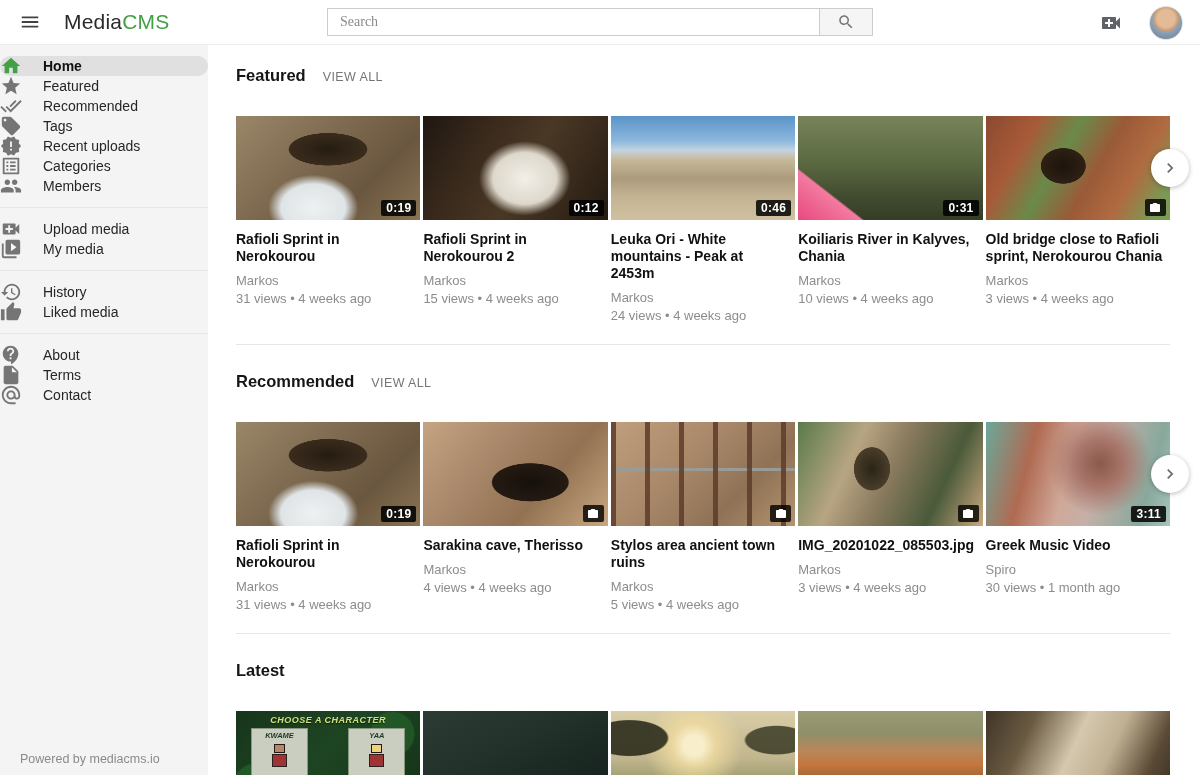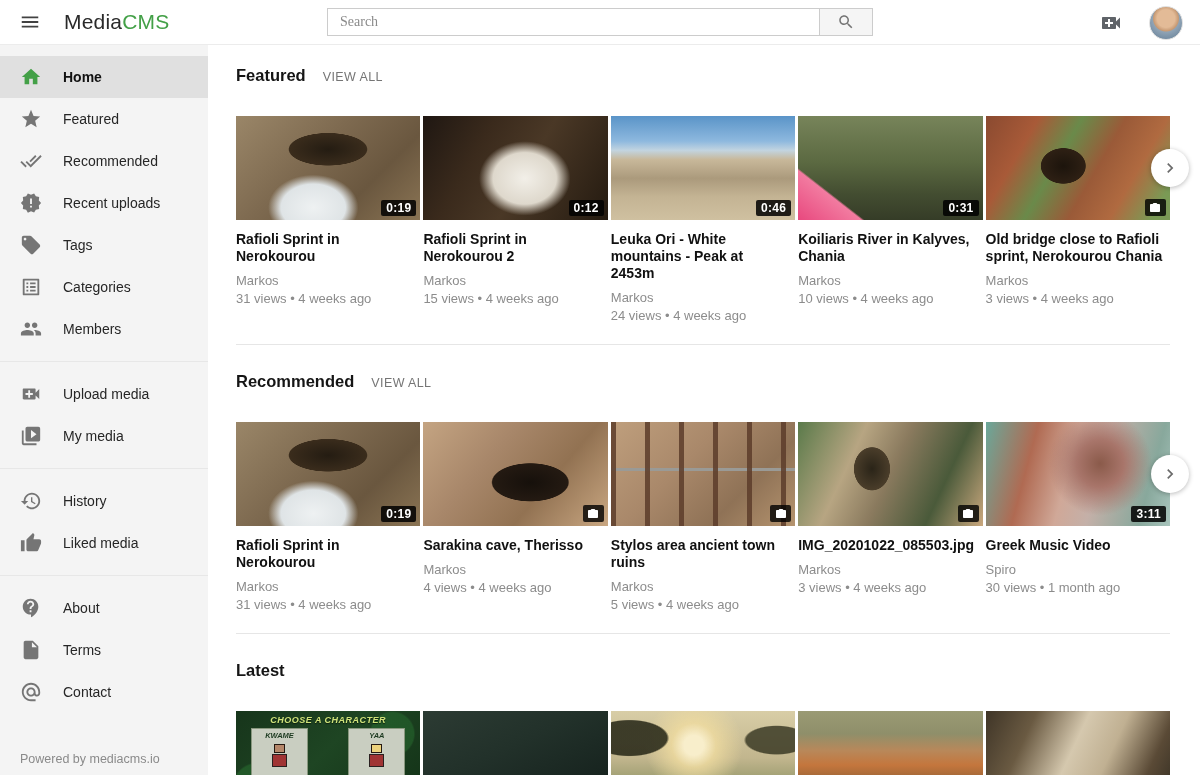--- a/index.html
+++ b/index.html
@@ -25,21 +25,21 @@
   .top-right { position:absolute; right:0; top:0; height:45px; display:flex; align-items:center; }
   .upload-ic { color:#5f6368; width:24px; height:24px; margin-right:26px; cursor:pointer; }
   .upload-ic svg { width:24px; height:24px; }
   .avatar { width:34px; height:34px; border-radius:50%; margin-right:17px; cursor:pointer;
             background:radial-gradient(circle at 50% 36%, #e3bb97 0 34%, #c79a74 48%, #8fa3b5 52%, #5f7a93 100%);
             border:1px solid #e0e0e0; }
 
   
   .sidebar { position:absolute; top:45px; left:0; width:208px; height:730px; background:#f4f4f4; z-index:10; }
   .side-nav { padding-top:11px; }
-  .side-item { height:42px; display:flex; align-items:center; padding-left:20px; cursor:pointer; }
+  .side-item { height:20px; display:flex; align-items:center; cursor:pointer;border-radius:12px; }
   .side-item.active { background:#e0e0e0; }
   .side-icon { width:22px; height:22px; color:#757575; flex:none; display:flex; }
   .side-icon svg { width:22px; height:22px; }
   .side-item.active .side-icon { color:var(--brand-green); }
   .side-label { margin-left:21px; font-size:14px; color:#262626; white-space:nowrap; }
   .side-item.active .side-label { font-weight:700; color:#111; }
   .side-divider { border-top:1px solid #e7e7e7; margin:11px 0; }
   .side-footer { position:absolute; bottom:9px; left:20px; font-size:12.5px; color:#8a8a8a;margin-top:36px; }
 
   
@@ -140,32 +140,32 @@
         <span class="side-icon">
           <svg viewBox="0 0 24 24" fill="currentColor">
             <path d="M18 7l-1.41-1.41-6.34 6.34 1.41 1.41L18 7zm4.24-1.41L11.66 16.17 7.48 12l-1.41 1.41L11.66 19l12-12-1.42-1.41zM.41 13.41 6 19l1.41-1.41L1.83 12 .41 13.41z"></path>
           </svg>
         </span>
         <span class="side-label">Recommended</span>
       </div>
       <div class="side-item">
         <span class="side-icon">
           <svg viewBox="0 0 24 24" fill="currentColor">
+            <path d="M21.41 11.58l-9-9C12.05 2.22 11.55 2 11 2H4c-1.1 0-2 .9-2 2v7c0 .55.22 1.05.59 1.42l9 9c.36.36.86.58 1.41.58.55 0 1.05-.22 1.41-.59l7-7c.37-.36.59-.86.59-1.41 0-.55-.23-1.06-.59-1.42zM5.5 7C4.67 7 4 6.33 4 5.5S4.67 4 5.5 4 7 4.67 7 5.5 6.33 7 5.5 7z"></path>
+          </svg>
+        </span>
+        <span class="side-label">Tags</span>
+      </div>
+      <div class="side-item">
+        <span class="side-icon">
+          <svg viewBox="0 0 24 24" fill="currentColor">
             <path d="M23 12l-2.44-2.79.34-3.69-3.61-.82-1.89-3.2L12 2.96 8.6 1.5 6.71 4.69 3.1 5.5l.34 3.7L1 12l2.44 2.79-.34 3.7 3.61.82 1.89 3.19 3.4-1.47 3.4 1.46 1.89-3.19 3.61-.82-.34-3.69L23 12zm-10 5h-2v-2h2v2zm0-4h-2V7h2v6z"></path>
           </svg>
         </span>
         <span class="side-label">Recent uploads</span>
-      </div>
-      <div class="side-item">
-        <span class="side-icon">
-          <svg viewBox="0 0 24 24" fill="currentColor">
-            <path d="M21.41 11.58l-9-9C12.05 2.22 11.55 2 11 2H4c-1.1 0-2 .9-2 2v7c0 .55.22 1.05.59 1.42l9 9c.36.36.86.58 1.41.58.55 0 1.05-.22 1.41-.59l7-7c.37-.36.59-.86.59-1.41 0-.55-.23-1.06-.59-1.42zM5.5 7C4.67 7 4 6.33 4 5.5S4.67 4 5.5 4 7 4.67 7 5.5 6.33 7 5.5 7z"></path>
-          </svg>
-        </span>
-        <span class="side-label">Tags</span>
       </div>
       <div class="side-item">
         <span class="side-icon">
           <svg viewBox="0 0 24 24" fill="currentColor">
             <path d="M19 5v14H5V5h14m1.1-2H3.9c-.5 0-.9.4-.9.9v16.2c0 .4.4.9.9.9h16.2c.4 0 .9-.5.9-.9V3.9c0-.5-.5-.9-.9-.9zM11 7h6v2h-6V7zm0 4h6v2h-6v-2zm0 4h6v2h-6v-2zM7 7h2v2H7V7zm0 4h2v2H7v-2zm0 4h2v2H7v-2z"></path>
           </svg>
         </span>
         <span class="side-label">Categories</span>
       </div>
       <div class="side-item">

